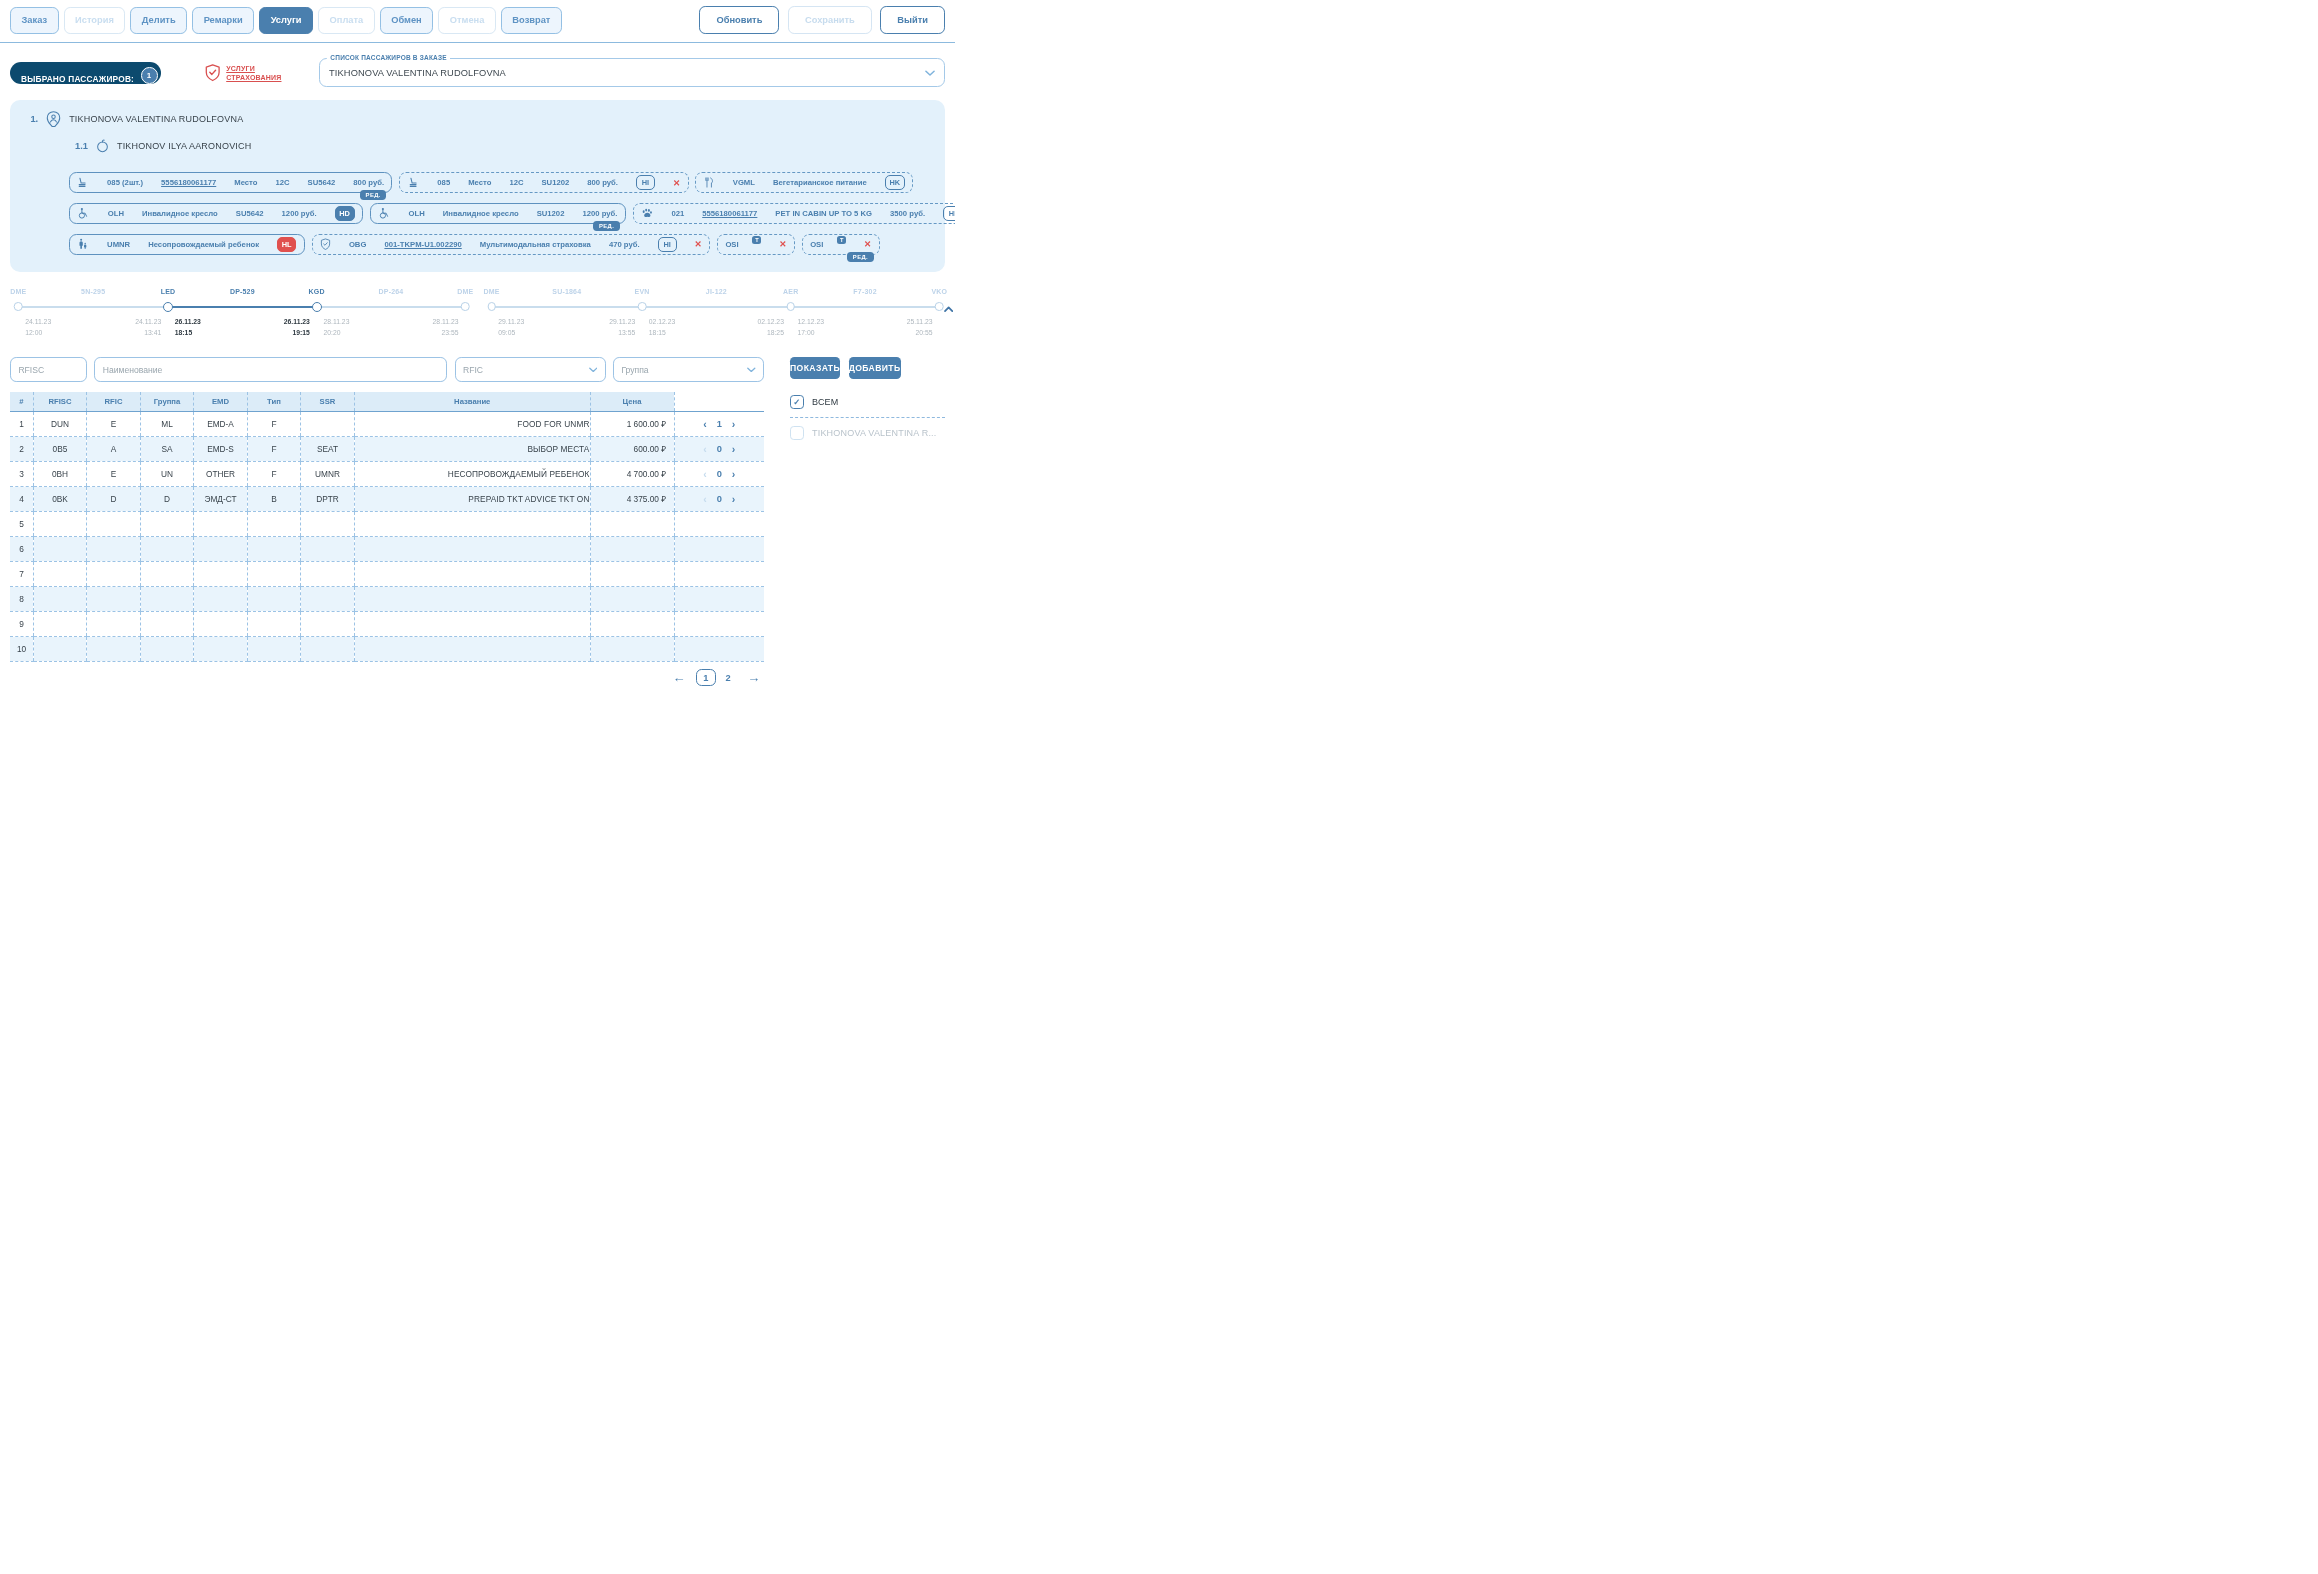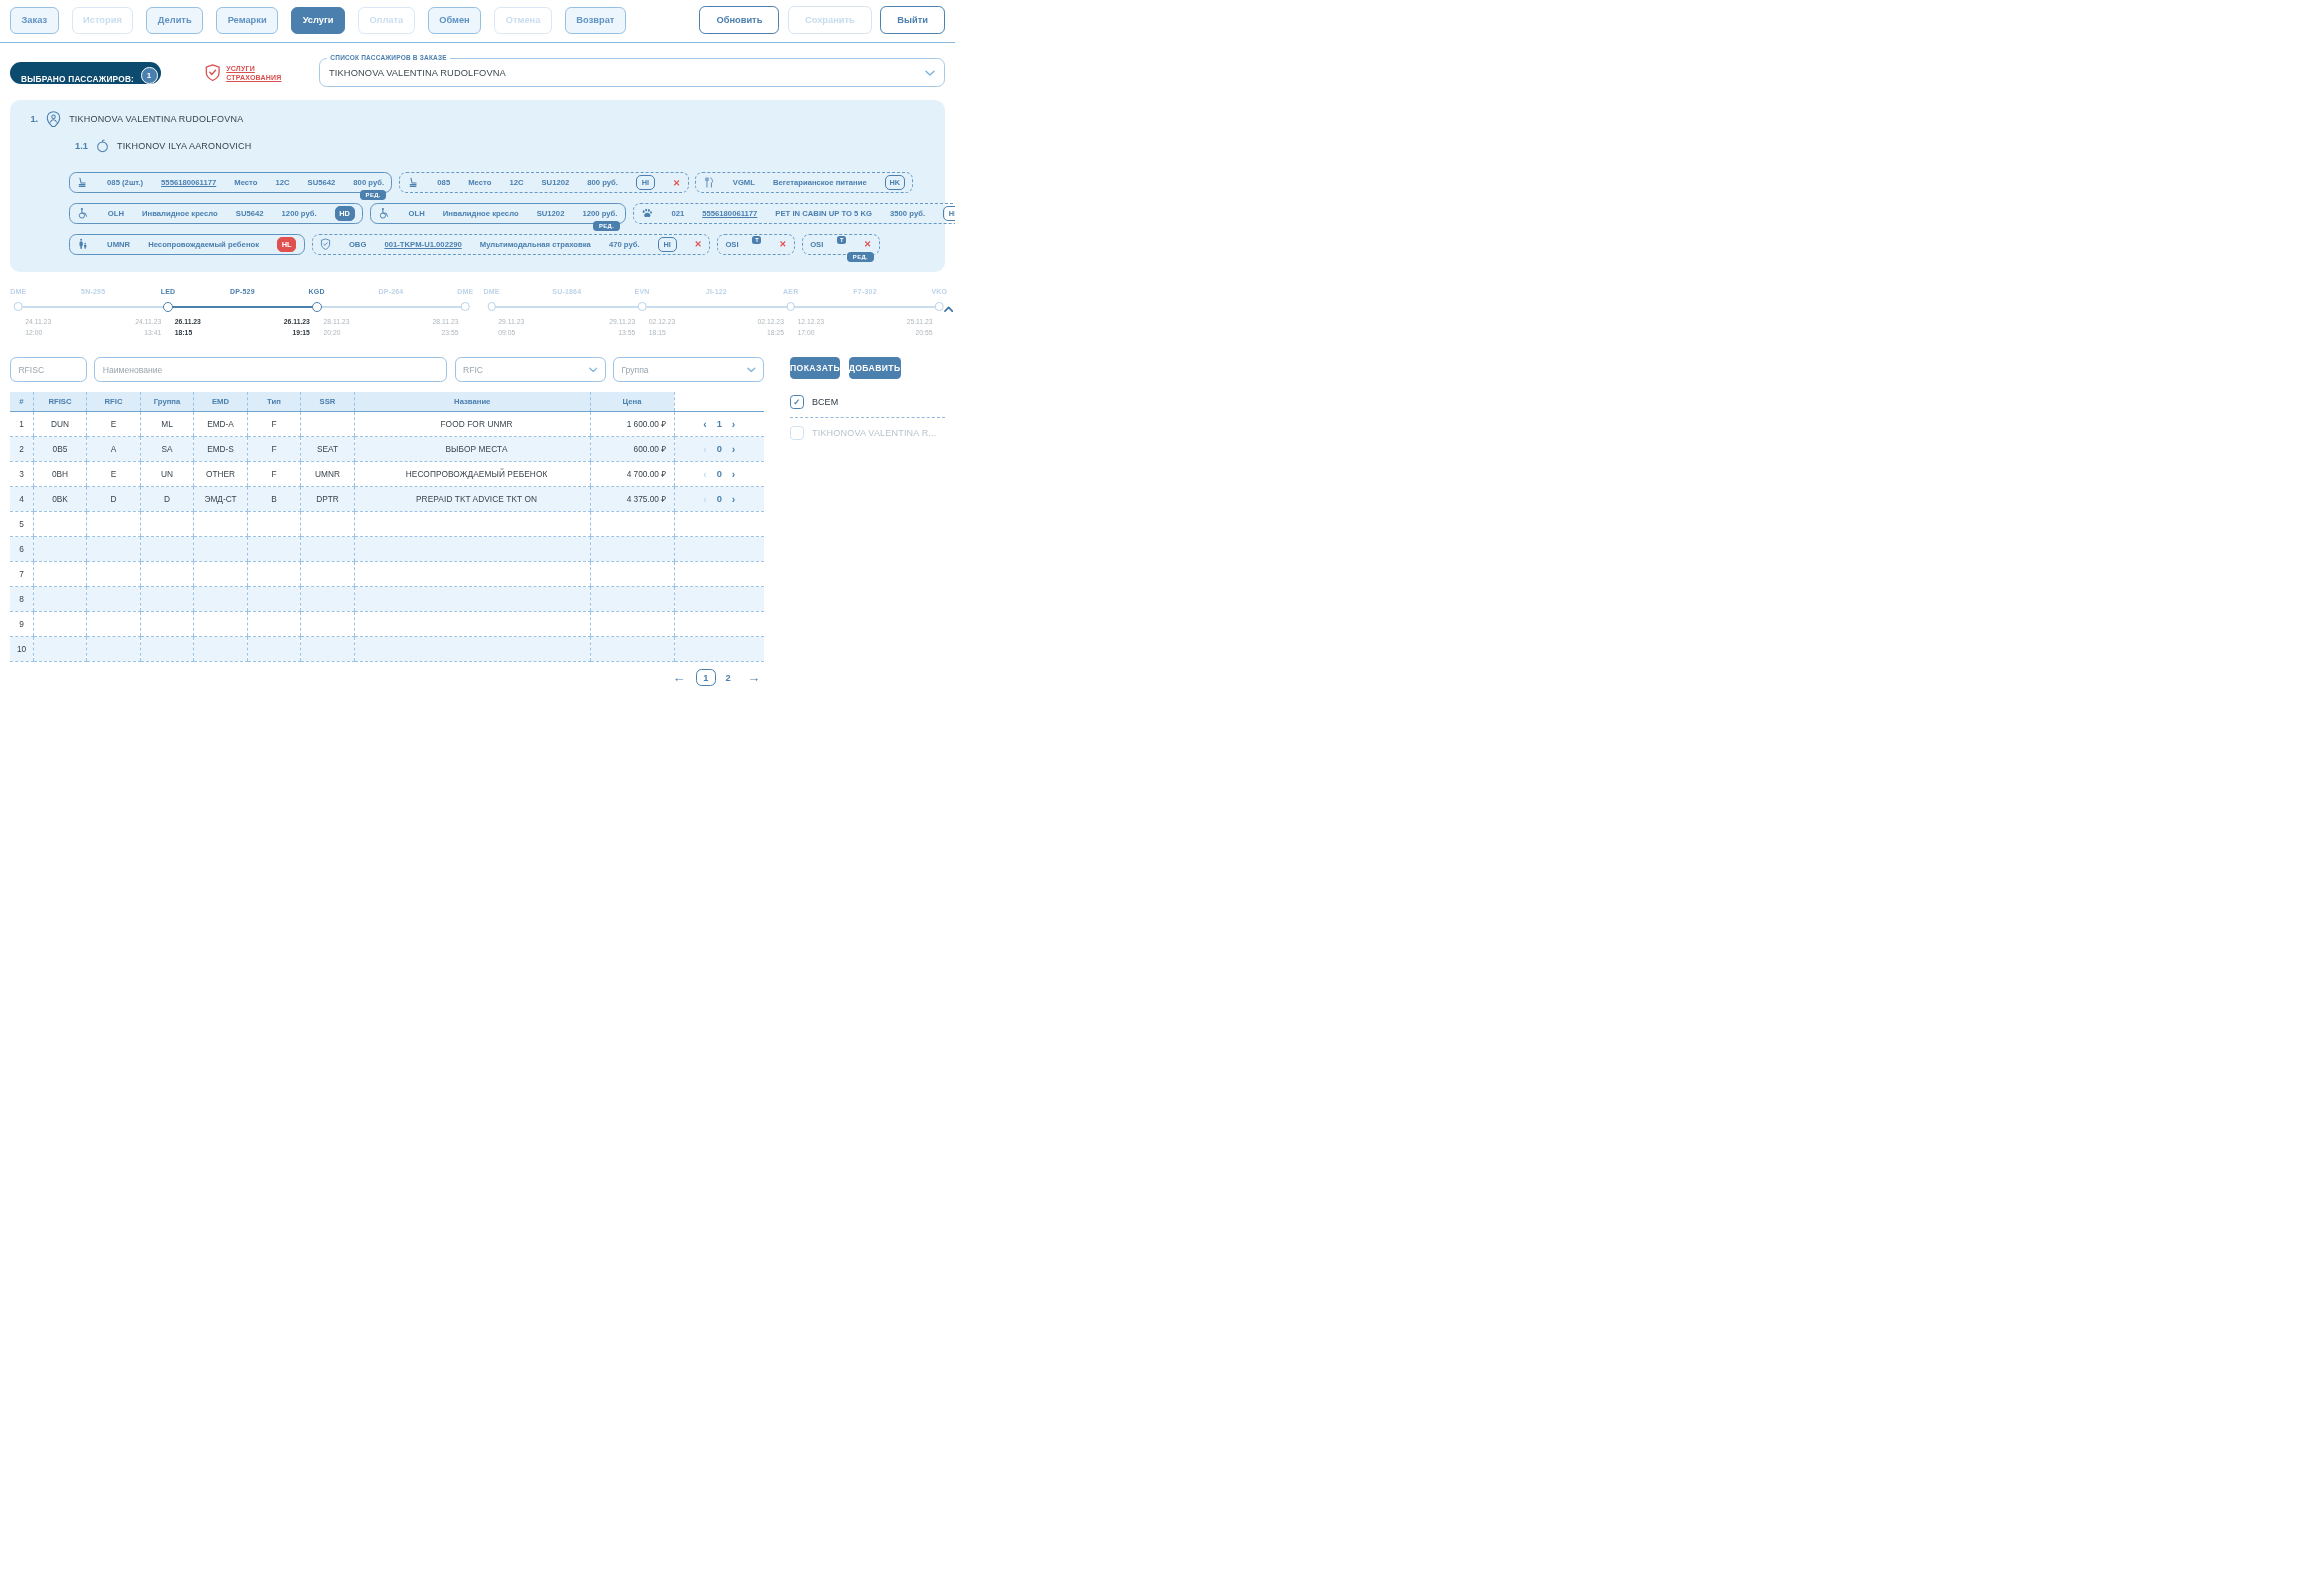--- a/index.html
+++ b/index.html
@@ -10,21 +10,21 @@
     color:#39434b;
   }
   body::before{
     content:''; position:absolute; left:0; top:0; bottom:0; width:16px;
     background:linear-gradient(90deg,#e4e6e8,rgba(255,255,255,0)); z-index:-1;
   }
   .app { padding:0 10px 8.6px; }
 
   
   .toolbar { display:flex; align-items:center; padding-top:6.2px; }
-  .tabs { display:flex; gap:13px; }
+  .tabs { display:flex; gap:5px; }
   .tab {
     height:27px; padding:0 10.5px; border-radius:6.2px; border:1.2px solid #94c0e4;
     background:#edf5fd; color:#5e93c4; font-family:inherit;
     font-size:9.3px; font-weight:600; cursor:pointer; display:flex; align-items:center;
   }
   .tab.disabled { background:#fff; border-color:#d9e8f4; color:#c9def0; cursor:default; }
   .tab.active { background:#4a7fae; border-color:#4a7fae; color:#fff; }
   .actions { margin-left:auto; display:flex; gap:8.6px; }
   .action-btn {
     height:28px; padding:0 16px; border-radius:6.2px; border:1.2px solid #4a7fae;
@@ -145,21 +145,21 @@
     background:#dcecf8; color:#4a7fae; font-size:7.7px; font-weight:700;
     height:19px; border-bottom:1.9px solid #6fa3cf;
   }
   table.svc th:last-child { background:#fff; }
   table.svc th + th, table.svc td + td { border-left:0.6px dashed #9cc3e5; }
   table.svc td {
     height:25px; font-size:8.3px; color:#39434b;
     border-bottom:0.6px dashed #9cc3e5; text-align:center; overflow:hidden;
   }
   table.svc tbody tr:nth-child(even) { background:#e9f4fc; }
-  table.svc td.name { text-align:center; padding-left:8.6px; letter-spacing:0.1px; }
+  table.svc td.name { text-align:right; padding-left:8.6px; letter-spacing:0.1px; }
   table.svc td.price { text-align:right; padding-right:7.4px; }
   .counter { display:flex; align-items:center; justify-content:center; gap:10px; }
   .chev { color:#4a7fae; font-size:10.5px; font-weight:700; cursor:pointer; line-height:1; }
   .chev.dim { color:#c6dcee; }
   .cnt { color:#4a7fae; font-size:9.3px; font-weight:700; }
 
   .pagination { display:flex; align-items:center; justify-content:flex-end;
     gap:10.5px; margin-top:7.4px; padding-right:3.7px; color:#4a7fae; }
   .pg-arrow { font-size:13px; cursor:pointer; color:#4a7fae; }
   .pg-num { font-size:9.3px; font-weight:700; padding:2.5px 6.2px; cursor:pointer; }

